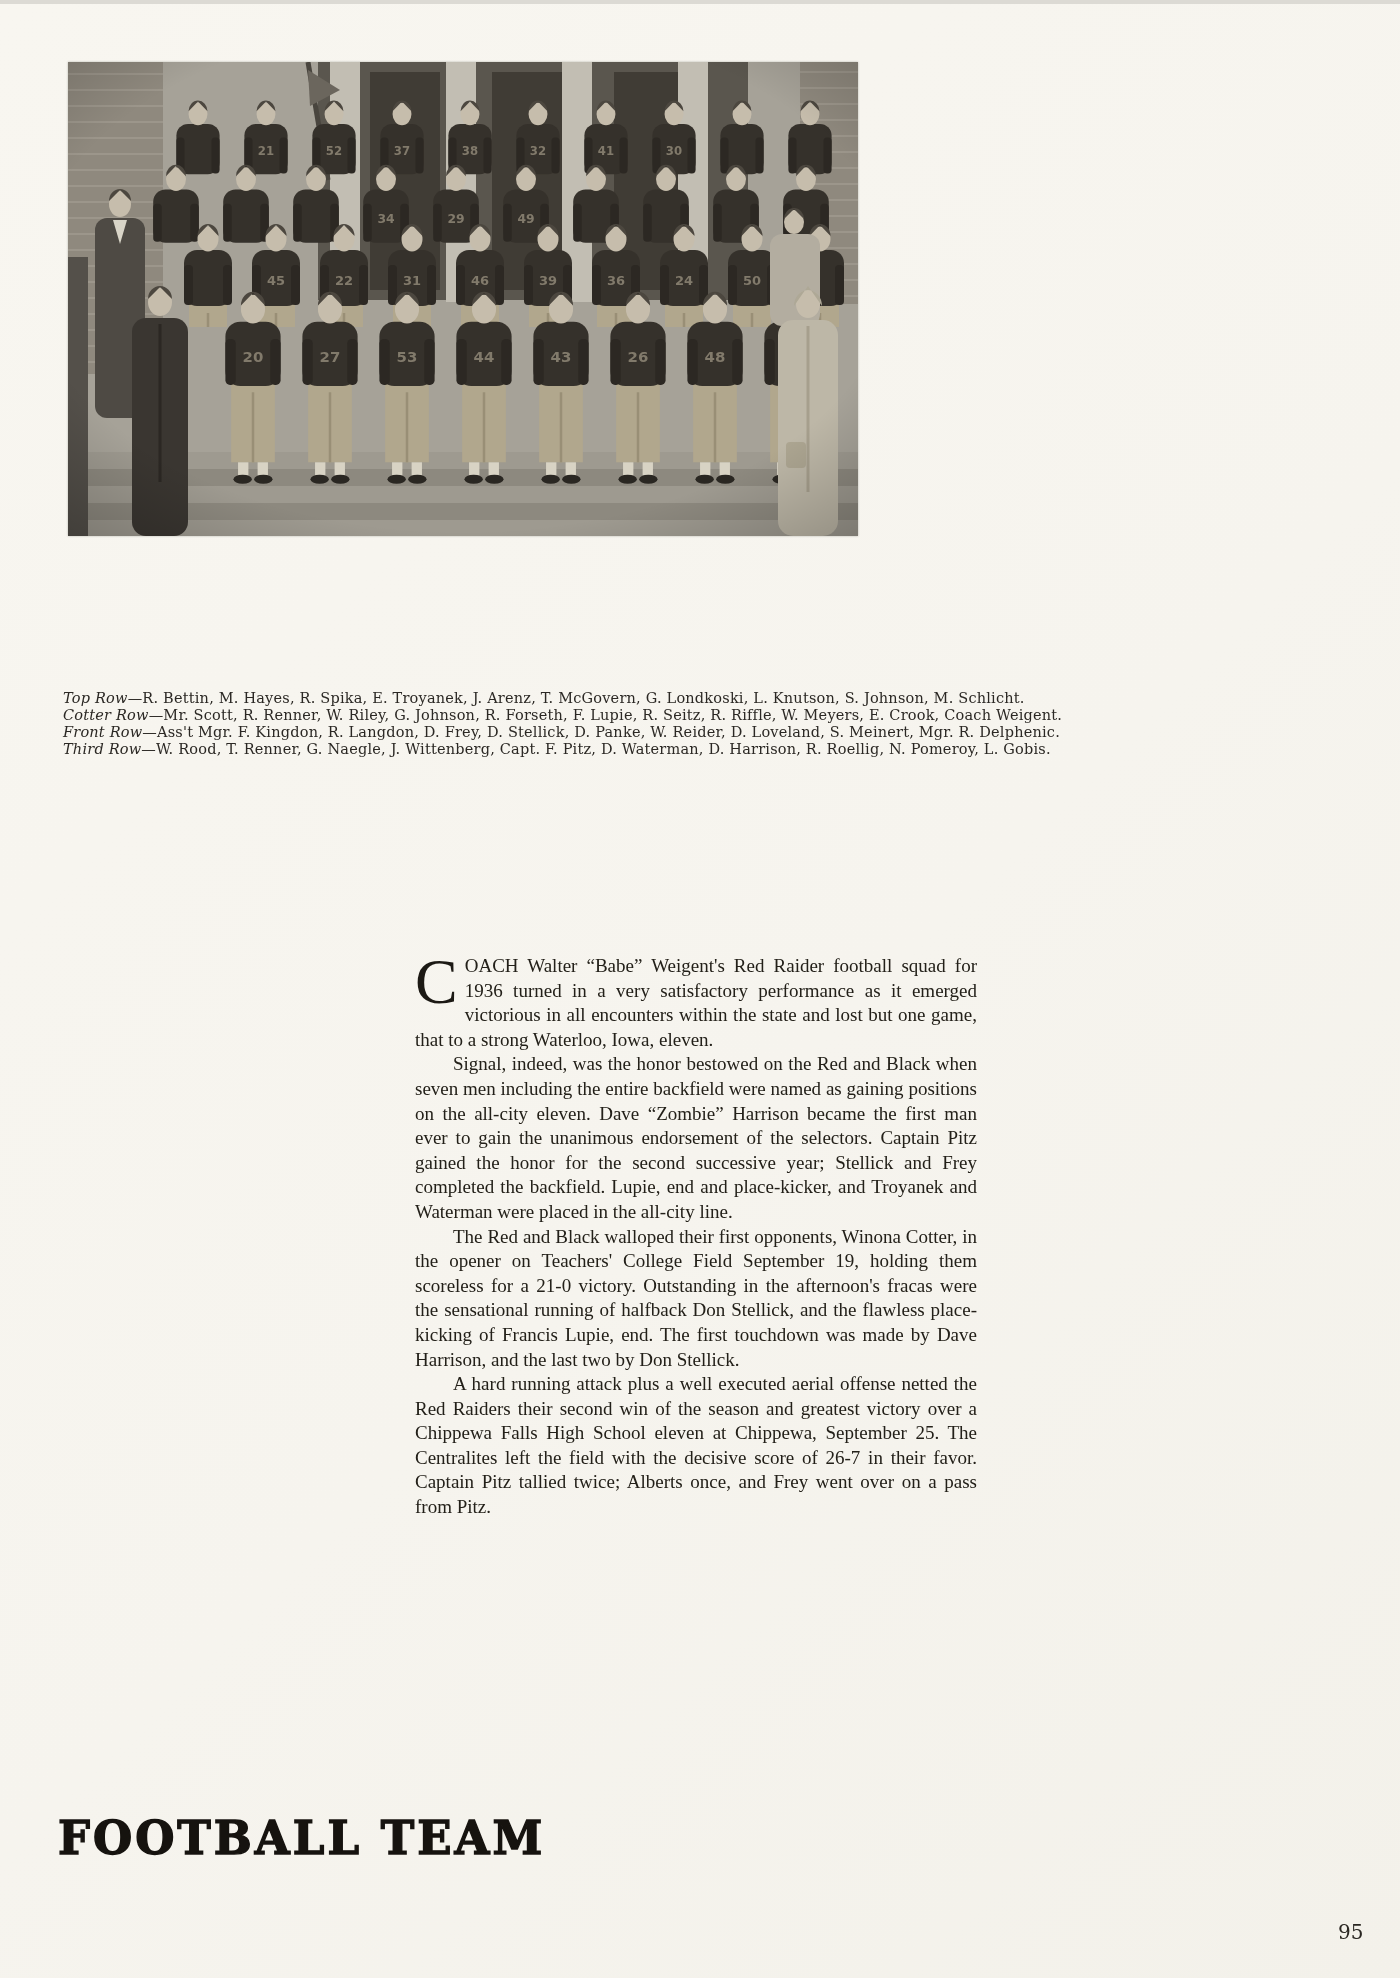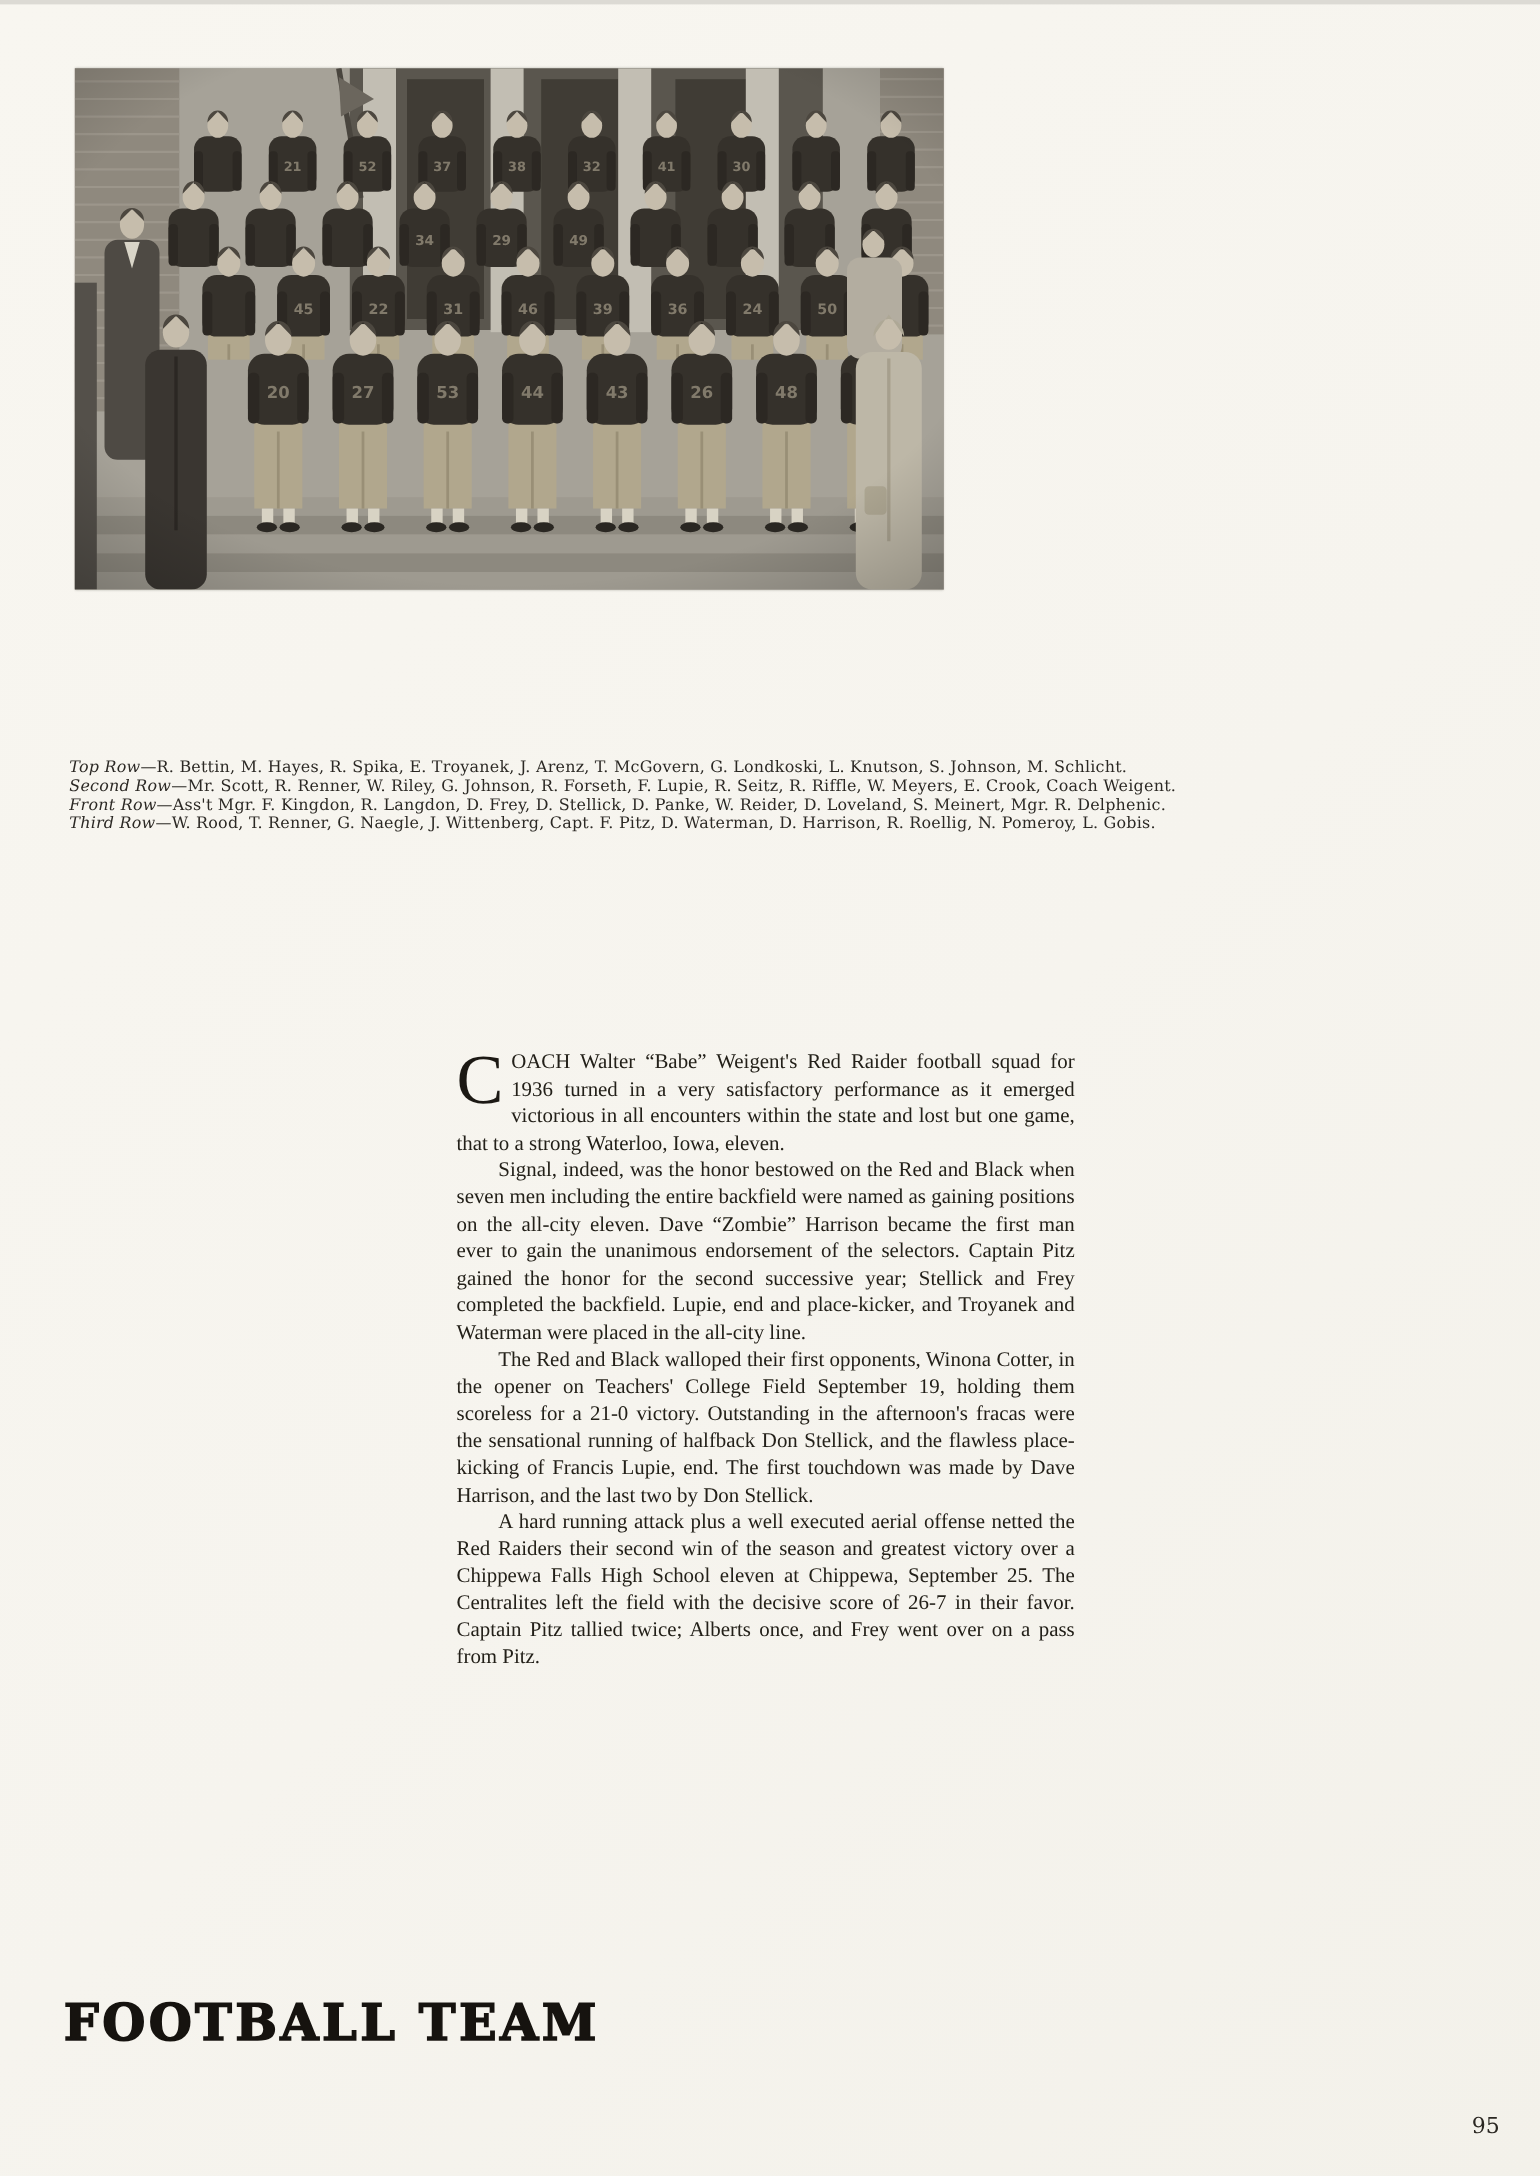--- a/index.html
+++ b/index.html
@@ -478,21 +478,21 @@
             <stop offset="0.72" stop-color="#000" stop-opacity="0"></stop>
             <stop offset="1" stop-color="#000" stop-opacity="0.22"></stop>
           </radialGradient>
         </defs>
         <rect x="0" y="0" width="790" height="474" fill="url(#vg)"></rect>
       </svg>
   </figure>
 
   <div class="caption">
     <p class="cap"><i class="cap-label">Top Row</i><span>—R. Bettin, M. Hayes, R. Spika, E. Troyanek, J. Arenz, T. McGovern, G. Londkoski, L. Knutson, S. Johnson, M. Schlicht.</span></p>
-    <p class="cap"><i class="cap-label">Second Row</i><span>—Mr. Scott, R. Renner, W. Riley, G. Johnson, R. Forseth, F. Lupie, R. Seitz, R. Riffle, W. Meyers, E. Crook, Coach Weigent.</span></p>
+    <p class="cap"><i class="cap-label">Cotter Row</i><span>—Mr. Scott, R. Renner, W. Riley, G. Johnson, R. Forseth, F. Lupie, R. Seitz, R. Riffle, W. Meyers, E. Crook, Coach Weigent.</span></p>
     <p class="cap"><i class="cap-label">Front Row</i><span>—Ass't Mgr. F. Kingdon, R. Langdon, D. Frey, D. Stellick, D. Panke, W. Reider, D. Loveland, S. Meinert, Mgr. R. Delphenic.</span></p>
     <p class="cap"><i class="cap-label">Third Row</i><span>—W. Rood, T. Renner, G. Naegle, J. Wittenberg, Capt. F. Pitz, D. Waterman, D. Harrison, R. Roellig, N. Pomeroy, L. Gobis.</span></p>
   </div>
 
   <div class="article">
     <p class="lead">COACH Walter “Babe” Weigent's Red Raider football squad for 1936 turned in a very satisfactory performance as it emerged victorious in all encounters within the state and lost but one game, that to a strong Waterloo, Iowa, eleven.</p>
     <p>Signal, indeed, was the honor bestowed on the Red and Black when seven men including the entire backfield were named as gaining positions on the all-city eleven. Dave “Zombie” Harrison became the first man ever to gain the unanimous endorsement of the selectors. Captain Pitz gained the honor for the second successive year; Stellick and Frey completed the backfield. Lupie, end and place-kicker, and Troyanek and Waterman were placed in the all-city line.</p>
     <p>The Red and Black walloped their first opponents, Winona Cotter, in the opener on Teachers' College Field September 19, holding them scoreless for a 21-0 victory. Outstanding in the afternoon's fracas were the sensational running of halfback Don Stellick, and the flawless place-kicking of Francis Lupie, end. The first touchdown was made by Dave Harrison, and the last two by Don Stellick.</p>
     <p>A hard running attack plus a well executed aerial offense netted the Red Raiders their second win of the season and greatest victory over a Chippewa Falls High School eleven at Chippewa, September 25. The Centralites left the field with the decisive score of 26-7 in their favor. Captain Pitz tallied twice; Alberts once, and Frey went over on a pass from Pitz.</p>
   </div>

